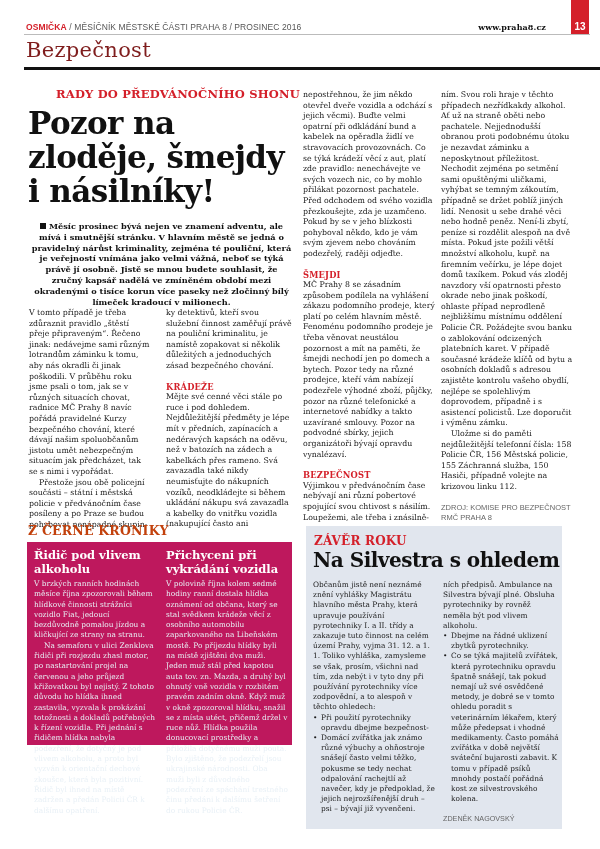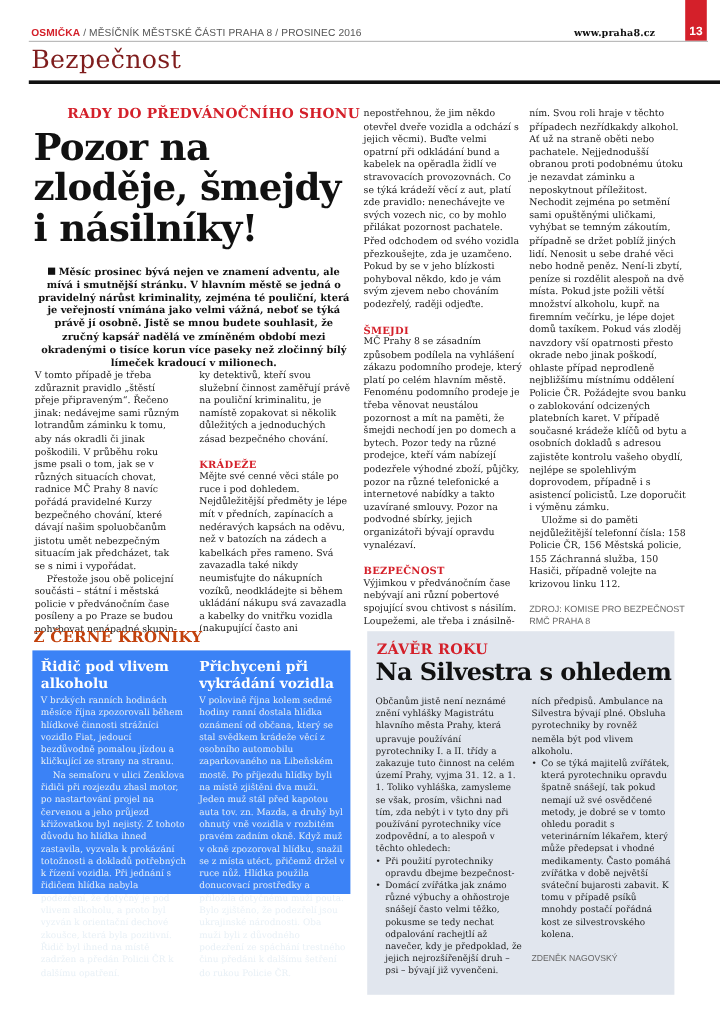--- a/index.html
+++ b/index.html
@@ -28,21 +28,21 @@
   .col .ind { text-indent: 10px; }
   .col .sub { font-weight: bold; color: #d4202a; font-size: 8.3px; margin-top: 10px; letter-spacing: 0.2px; }
   .col .source { font-family: "Liberation Sans", sans-serif; color: #666; font-size: 7.5px; margin-top: 10px; line-height: 10px; }
 
   .c1 { left: 29px; top: 308px; width: 122px; }
   .c2 { left: 166px; top: 308px; width: 128px; }
   .c3 { left: 303px; top: 90px; width: 132px; }
   .c4 { left: 441px; top: 90px; width: 132px; }
 
   .kron-title { position: absolute; left: 28px; top: 523px; font-family: "DejaVu Serif", serif; font-weight: bold; font-size: 12.5px; color: #c2410c; letter-spacing: 0.2px; }
-  .kron-box { position: absolute; left: 27px; top: 542px; width: 265px; height: 203px; background: #3b82f6; color: #fff; padding-left: 24px; }
+  .kron-box { position: absolute; left: 27px; top: 542px; width: 265px; height: 203px; background: #be185d; color: #fff; padding-left: 24px; }
   .kron-col { position: absolute; top: 6px; width: 122px; font-family: "DejaVu Serif", serif; }
   .kron-col h3 { font-size: 11.5px; line-height: 14px; font-weight: bold; color: #fff; margin-bottom: 3px; }
   .kron-col p { font-size: 7.4px; line-height: 10.3px; color: #e8f0f6; }
   .kron-col .ind { text-indent: 10px; }
   .kc1 { left: 7px; }
   .kc2 { left: 139px; }
 
   .zaver-box { position: absolute; left: 306px; top: 526px; width: 256px; height: 303px; background: #e1e6ee; }
   .zaver-kicker { position: absolute; left: 8px; top: 8px; font-family: "DejaVu Serif", serif; font-weight: bold; font-size: 12px; color: #d4202a; letter-spacing: 0.2px; }
   .zaver-title { position: absolute; left: 7px; top: 22px; font-family: "DejaVu Serif", serif; font-weight: bold; font-size: 20px; color: #111; letter-spacing: -0.5px; white-space: nowrap; }
@@ -114,17 +114,18 @@
   <div class="zc zc1">
     <p>Občanům jistě není neznámé znění vyhlášky Magistrátu hlavního města Prahy, která upravuje používání pyrotechniky I. a II. třídy a zakazuje tuto činnost na celém území Prahy, vyjma 31. 12. a 1. 1. Toliko vyhláška, zamysleme se však, prosím, všichni nad tím, zda nebýt i v tyto dny při používání pyrotechniky více zodpovědní, a to alespoň v těchto ohledech:</p>
     <ul>
       <li>Při použití pyrotechniky opravdu dbejme bezpečnost-</li>
       <li>Domácí zvířátka jak známo různé výbuchy a ohňostroje snášejí často velmi těžko, pokusme se tedy nechat odpalování rachejtlí až navečer, kdy je předpoklad, že jejich nejrozšířenější druh – psi – bývají již vyvenčeni.</li>
     </ul>
   </div>
   <div class="zc zc2">
     <p>ních předpisů. Ambulance na Silvestra bývají plné. Obsluha pyrotechniky by rovněž neměla být pod vlivem alkoholu.</p>
     <ul>
+      <li>Dbejme na řádné uklizení zbytků pyrotechniky.</li>
       <li>Co se týká majitelů zvířátek, která pyrotechniku opravdu špatně snášejí, tak pokud nemají už své osvědčené metody, je dobré se v tomto ohledu poradit s veterinárním lékařem, který může předepsat i vhodné medikamenty. Často pomáhá zvířátka v době největší sváteční bujarosti zabavit. K tomu v případě psíků mnohdy postačí pořádná kost ze silvestrovského kolena.</li>
     </ul>
     <p class="source">ZDENĚK NAGOVSKÝ</p>
   </div>
 </div>
 
 </body></html>

